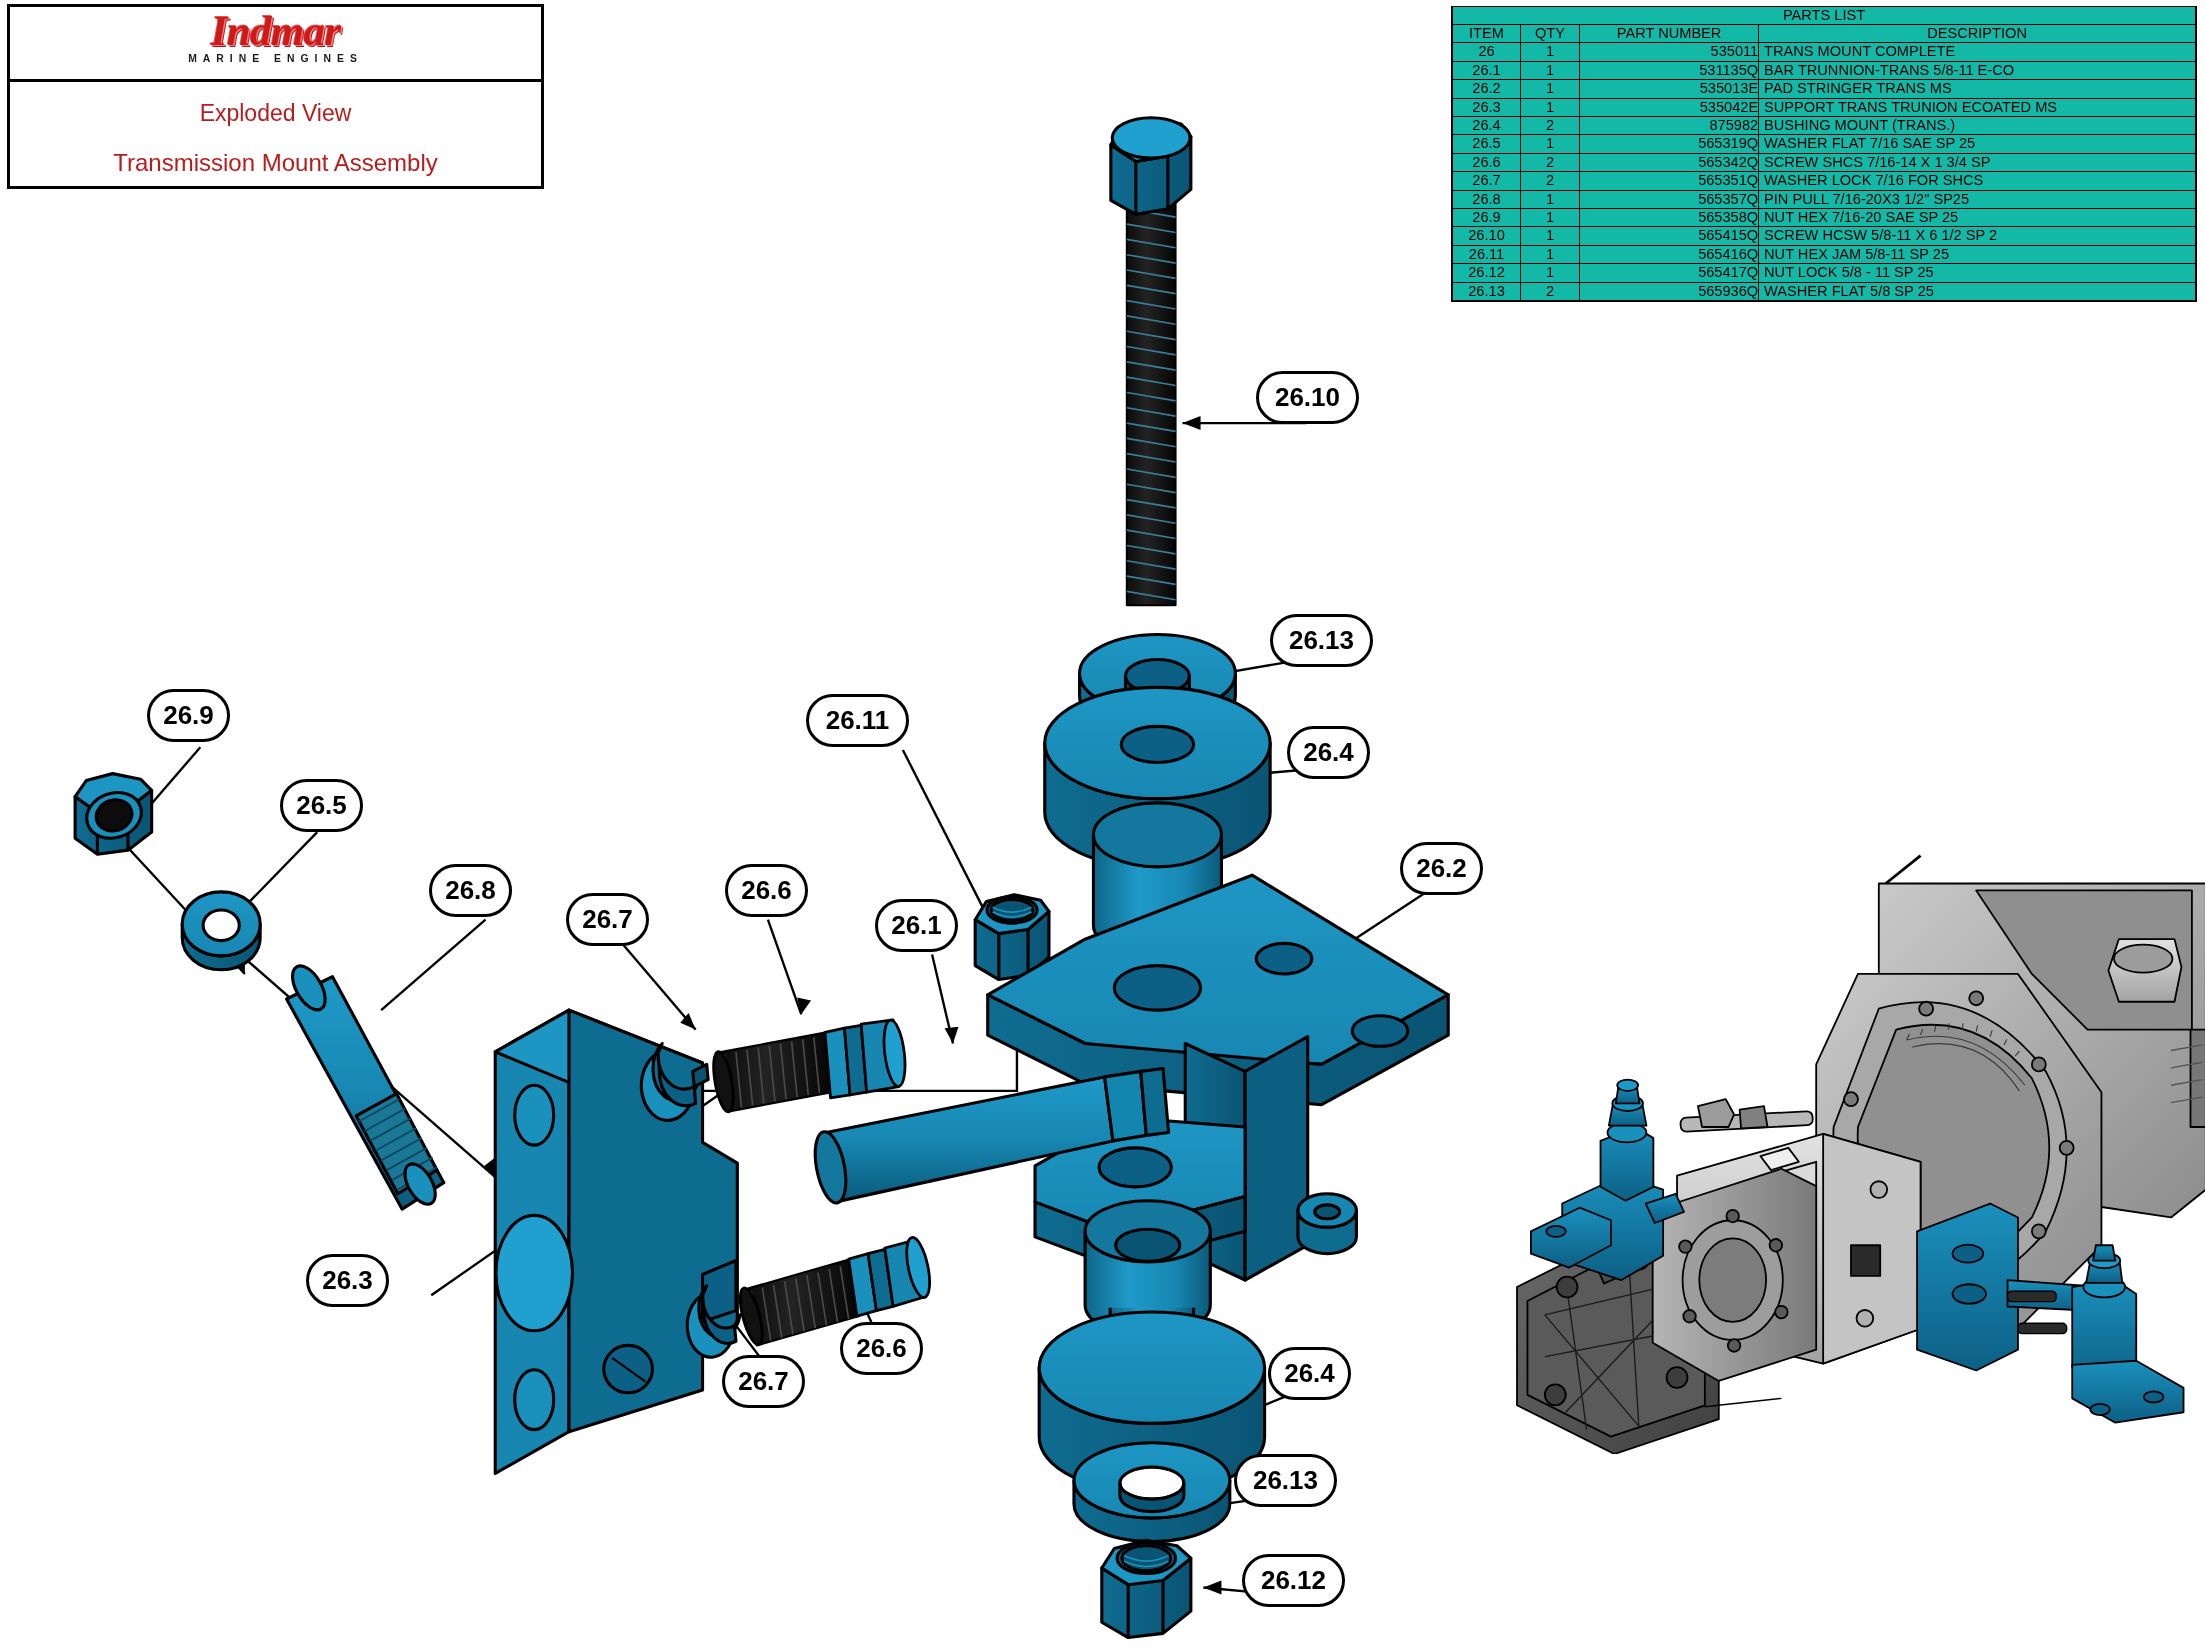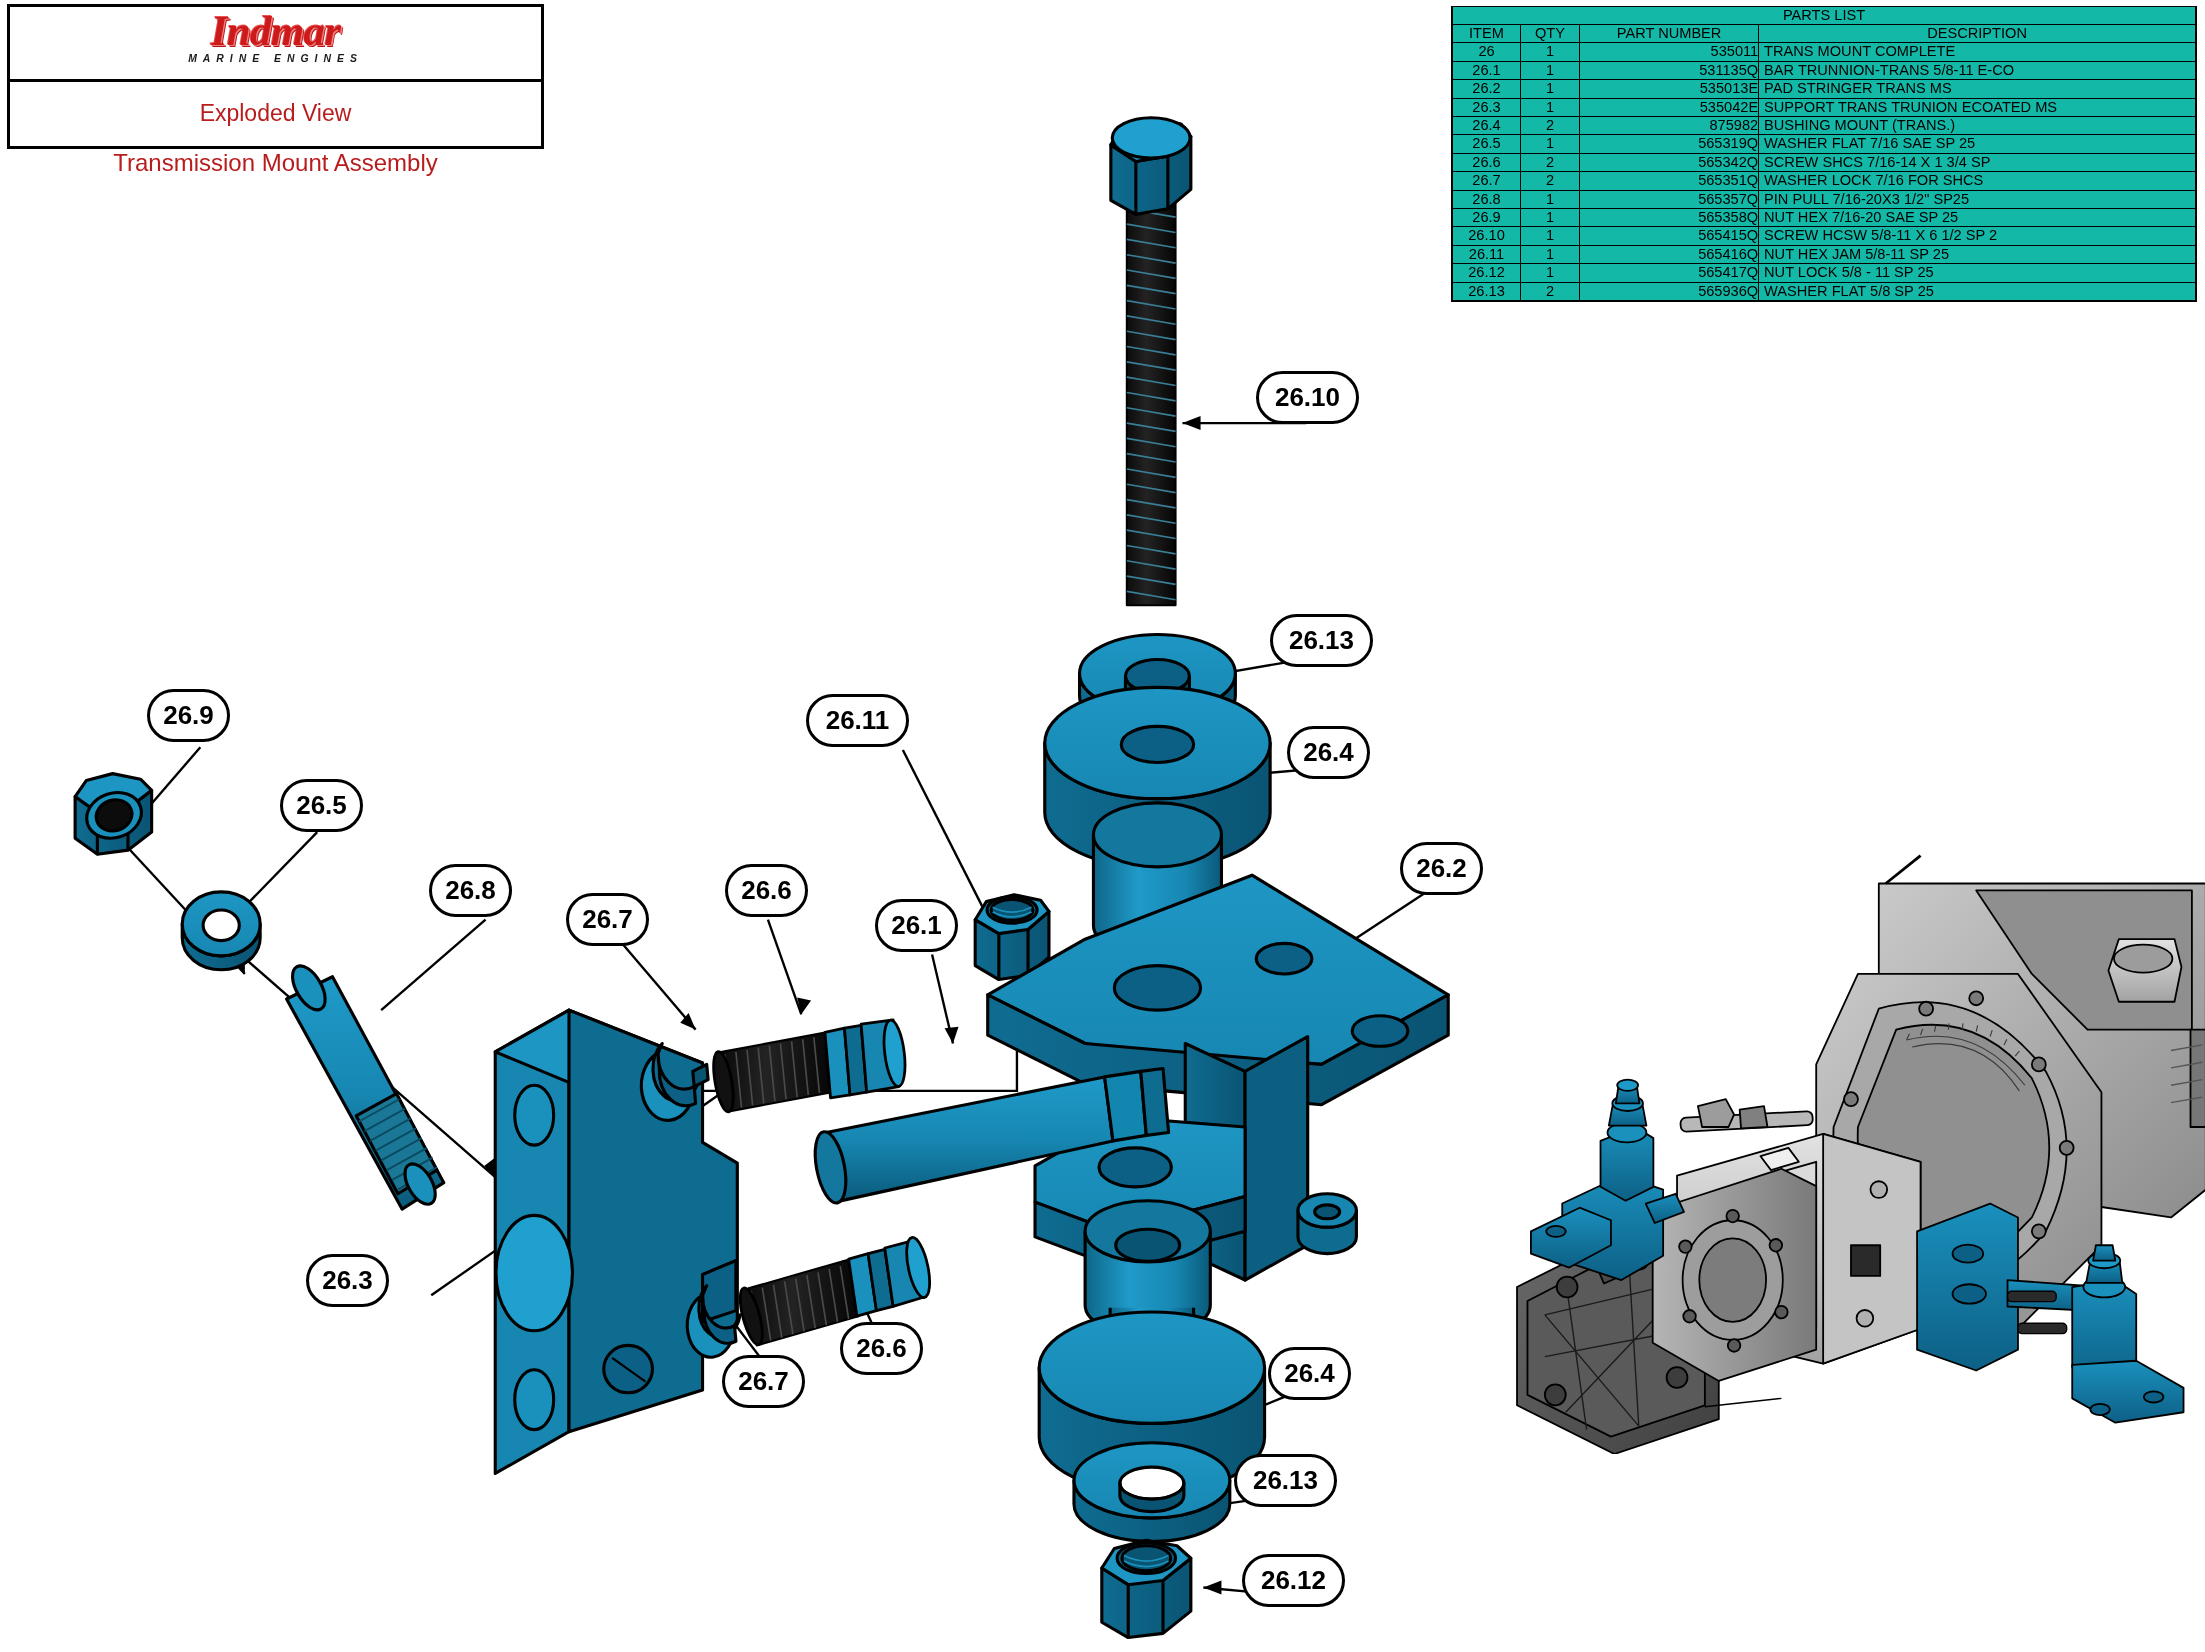--- a/index.html
+++ b/index.html
@@ -1,28 +1,28 @@
 <!DOCTYPE html>
 <html style="font-size:11px"><head>
 <meta charset="utf-8">
 <style>
   html,body{margin:0;padding:0;background:#fff;}
   body{width:2205px;height:1653px;position:relative;overflow:hidden;
        font-family:"Liberation Sans", sans-serif;}
 
   
-  #title-block{position:absolute;left:7px;top:4.2px;width:537px;height:145px;
+  #title-block{position:absolute;left:7px;top:4.2px;width:537px;height:185px;
                border:3.5px solid #000;box-sizing:border-box;background:#fff;}
   #logo-cell{height:72px;border-bottom:3.5px solid #000;position:relative;}
   #logo-wrap{position:absolute;left:0;right:0;top:1.4px;text-align:center;}
   #indmar-logo{font-family:"Liberation Serif", serif;font-style:italic;font-weight:bold;
                font-size:43px;letter-spacing:-0.7px;line-height:43px;
                color:#cc1a1a;
                text-shadow: 1.4px 1.4px 0 #f08080, 2.1px 2.1px 0 #b81010, -0.7px -0.7px 0 #e85555;}
-  #logo-sub{font-family:"Liberation Sans", sans-serif;font-style:italic;font-weight:bold;
+  #logo-sub{font-family:"Liberation Sans", sans-serif;font-weight:bold;
             font-size:10.4px;letter-spacing:6px;color:#1a1a1a;margin-top:1.4px;}
   #title-cell{height:106px;position:relative;}
   .title-line{position:absolute;left:0;right:0;text-align:center;
               font-family:"Liberation Sans", sans-serif;font-size:23px;color:#b91c1c;}
   #title-line-1{top:18px;}
   #title-line-2{top:67px;font-size:24px;}
 
   
   #parts-list{position:absolute;left:1451px;top:5.6px;width:746px;
               border-collapse:collapse;background:#14b8a6;font-size:0;}

